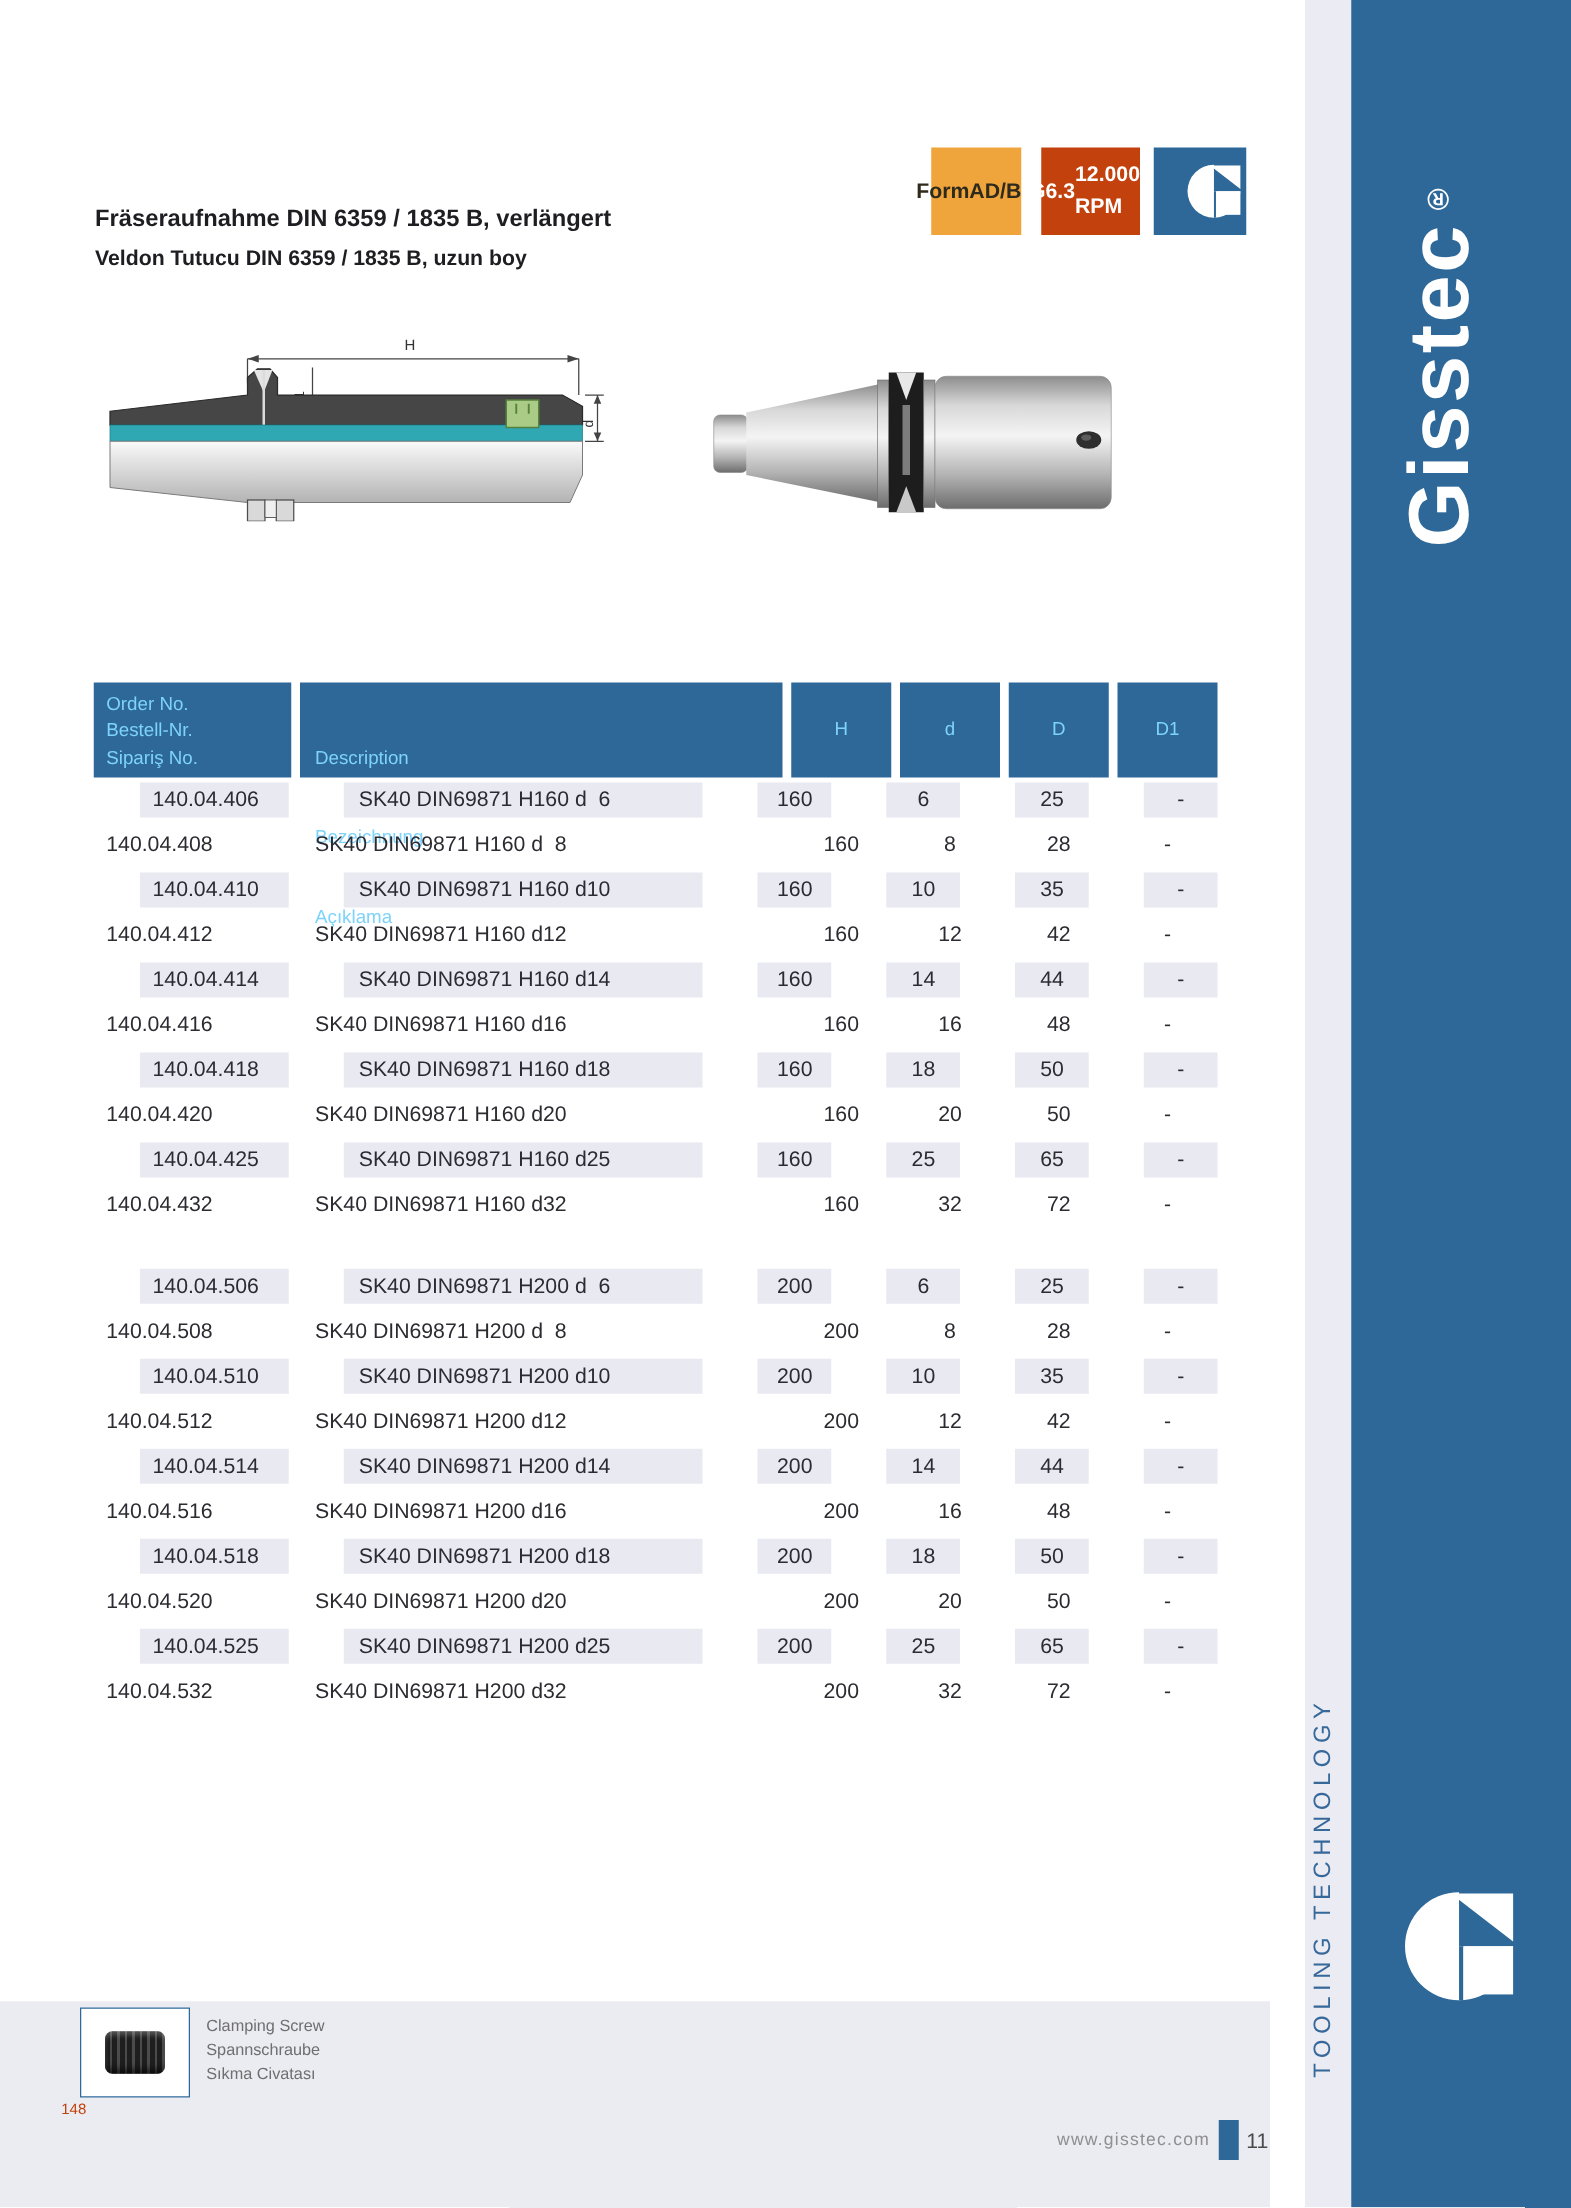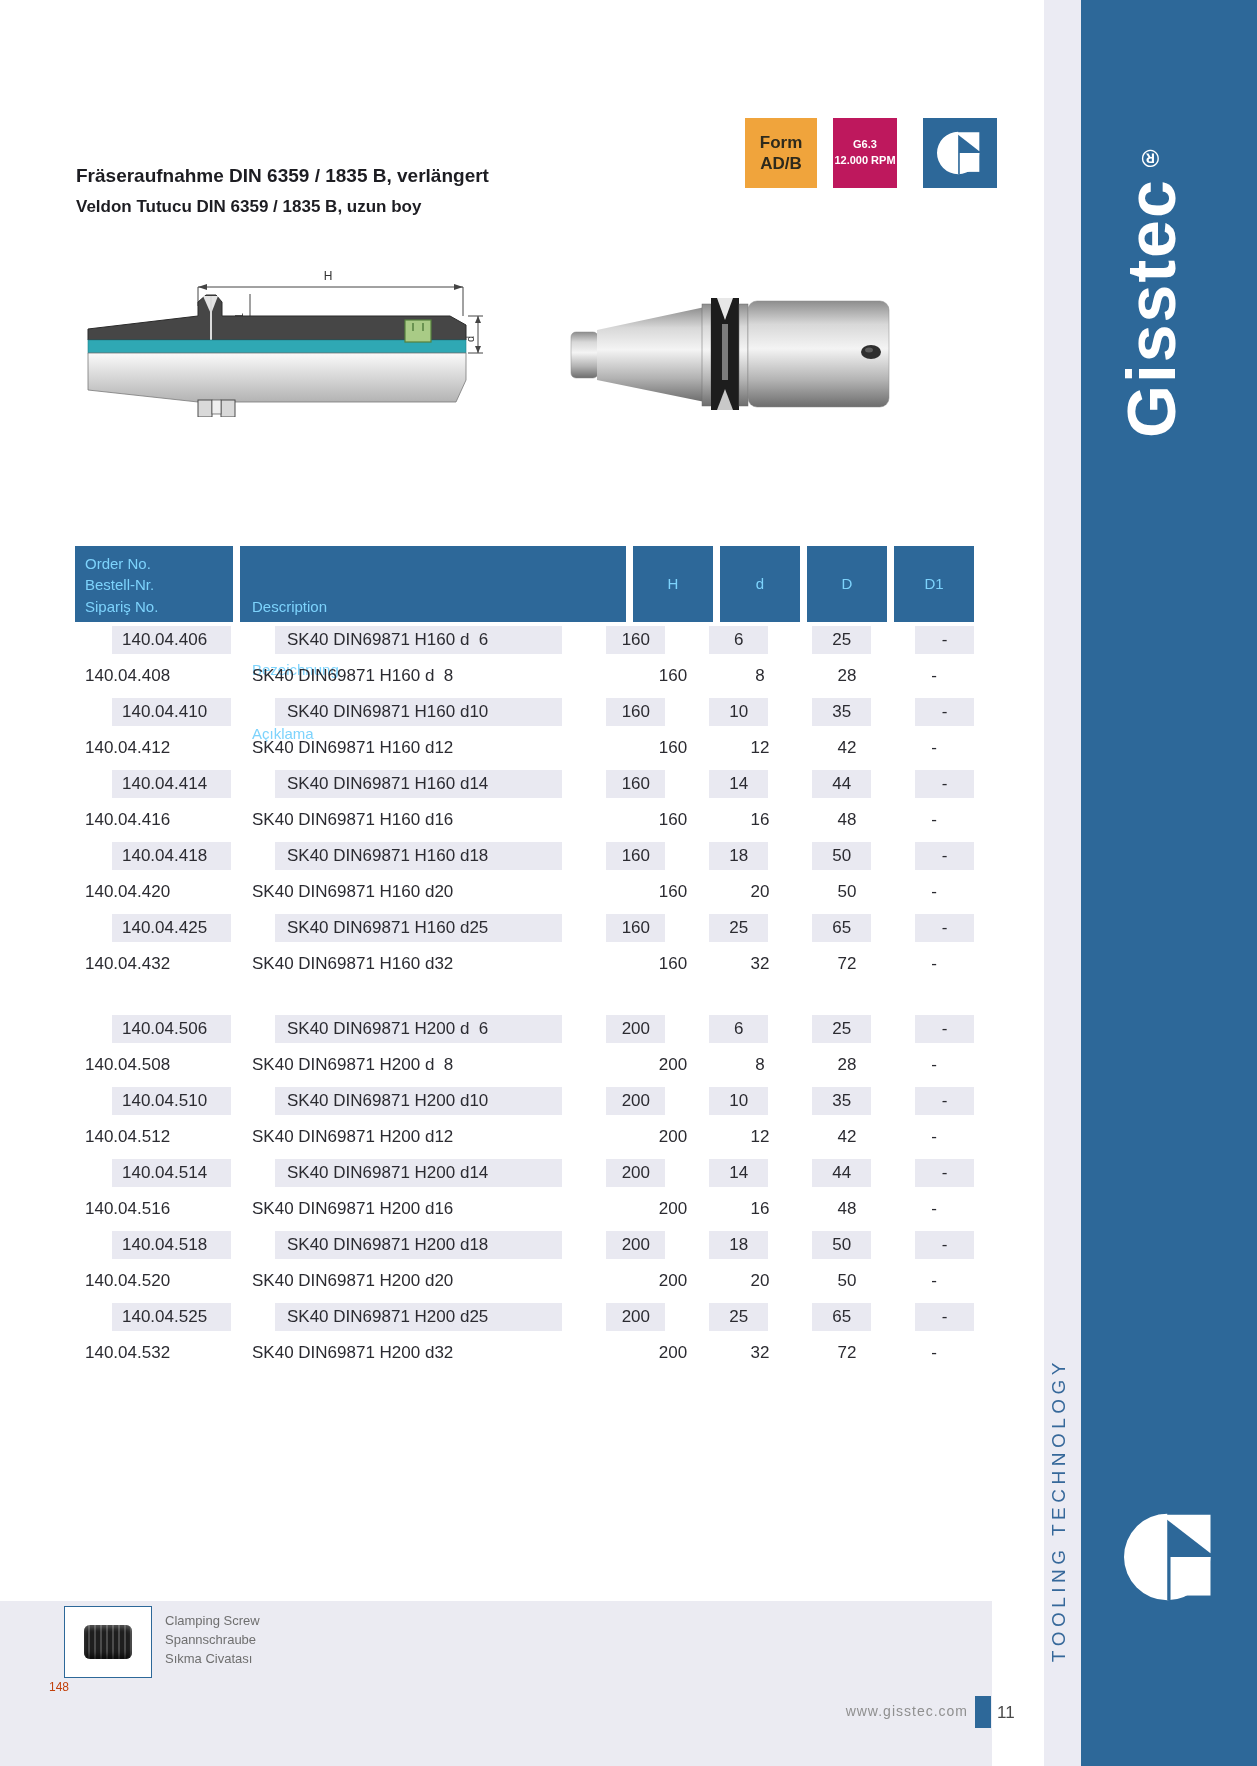--- a/index.html
+++ b/index.html
@@ -21,24 +21,24 @@
 
   .side-logo{position:absolute; left:1124px; top:1510px; width:94px; height:94px;}
 
   
   .title-bar{position:absolute; left:75px; top:112px; width:653px; height:46px; background:#2d6899;
     display:flex; justify-content:space-between; align-items:center; padding:0 14px; box-sizing:border-box;}
   .title-bar .t{color:#fff; font-weight:bold; font-size:19px;}
   .subtitle1{position:absolute; left:76px; top:165px; font-weight:bold; font-size:19px; color:#1d1d22;}
   .subtitle2{position:absolute; left:76px; top:197px; font-weight:bold; font-size:17px; color:#1d1d22;}
 
-  .badge{position:absolute; top:118px; height:70px; display:flex; flex-direction:column;
-    justify-content:center; align-items:center; box-sizing:border-box;}
+  .badge{position:absolute; top:118px; height:70px; display:flex; 
+    justify-content:flex-end; align-items:center; box-sizing:border-box;}
   .badge-form{left:745px; width:72px; background:#f0a43c; color:#2e2a1c; font-weight:bold; font-size:17px; line-height:1.25;}
-  .badge-rpm{left:833px; width:64px; background:#be185d; color:#fff; font-weight:bold; font-size:11px; line-height:1.45;}
+  .badge-rpm{left:833px; width:79px; background:#c2410c; color:#fff; font-weight:bold; font-size:17px; line-height:1.45;}
   .badge-logo{left:923px; width:74px; background:#2d6899;}
   .badge-logo svg{width:48px; height:46px;}
 
   
   .tbl{position:absolute; left:75px; top:546px; width:899px; font-size:17px; color:#2b2b31;}
   .thead{display:flex; gap:7px; height:76px;}
   .thead .cell{background:#2d6899; color:#7dd3fc; font-size:15px; line-height:1.42;}
   .c-order{width:158px; box-sizing:border-box; padding-left:10px;}
   .c-desc{width:386px; box-sizing:border-box; padding-left:12px; white-space:pre;}
   .c-num{width:80px; text-align:center;}
@@ -47,21 +47,21 @@
   .trow{display:flex; gap:7px; height:28px; line-height:28px; margin-top:8px;}
   .tbody .trow:first-child{margin-top:4px;}
   .trow.alt > div{background:#e9e9f1;margin-left:37px;}
   .group-gap{height:29px;}
 
   
   .draw-cad{position:absolute; left:70px; top:232px; width:415px; height:185px;}
   .draw-photo{position:absolute; left:555px; top:292px; width:345px; height:118px;}
 
   
-  .bottom-band{position:absolute; left:0; top:1601px; width:992px; height:165px; background:#ebebf2;}
+  .bottom-band{position:absolute; left:0; top:1601px; width:992px; height:165px; background:#ebebf2;padding-left:24px;}
   .screw-box{position:absolute; left:64px; top:5px; width:86px; height:70px; background:#fff;
     border:1px solid #2d6899; display:flex; align-items:center; justify-content:center;}
   .screw{width:48px; height:34px; border-radius:6px;
     background:repeating-linear-gradient(90deg,#1e1e1e 0 4px,#4b4b4b 4px 6px);
     box-shadow:inset 0 3px 4px rgba(255,255,255,.25), inset 0 -4px 5px rgba(0,0,0,.6);}
   .screw-caption{position:absolute; left:165px; top:10px; color:#6f6f6f; font-size:13px; line-height:19px;}
   .screw-ref{position:absolute; left:49px; top:79px; color:#c2410c; font-size:12px;}
 
   
   .footer-site{position:absolute; left:700px; top:1703px; width:268px; text-align:right;

